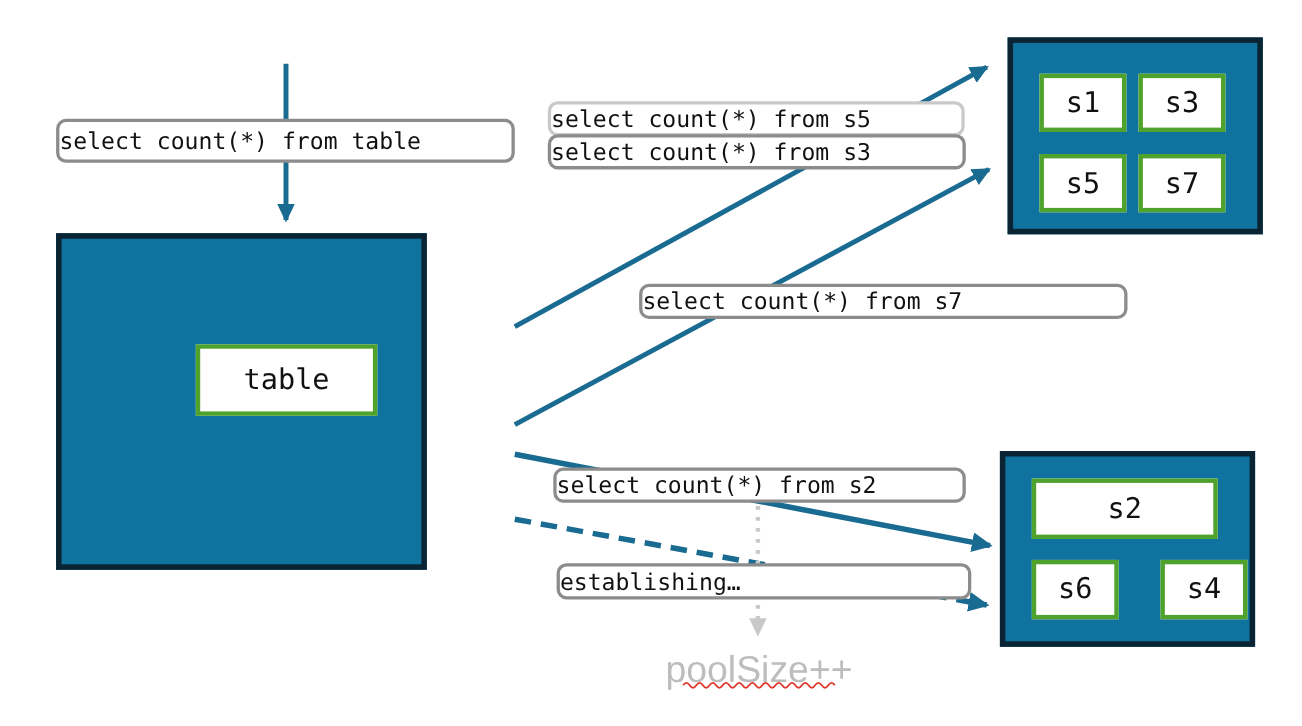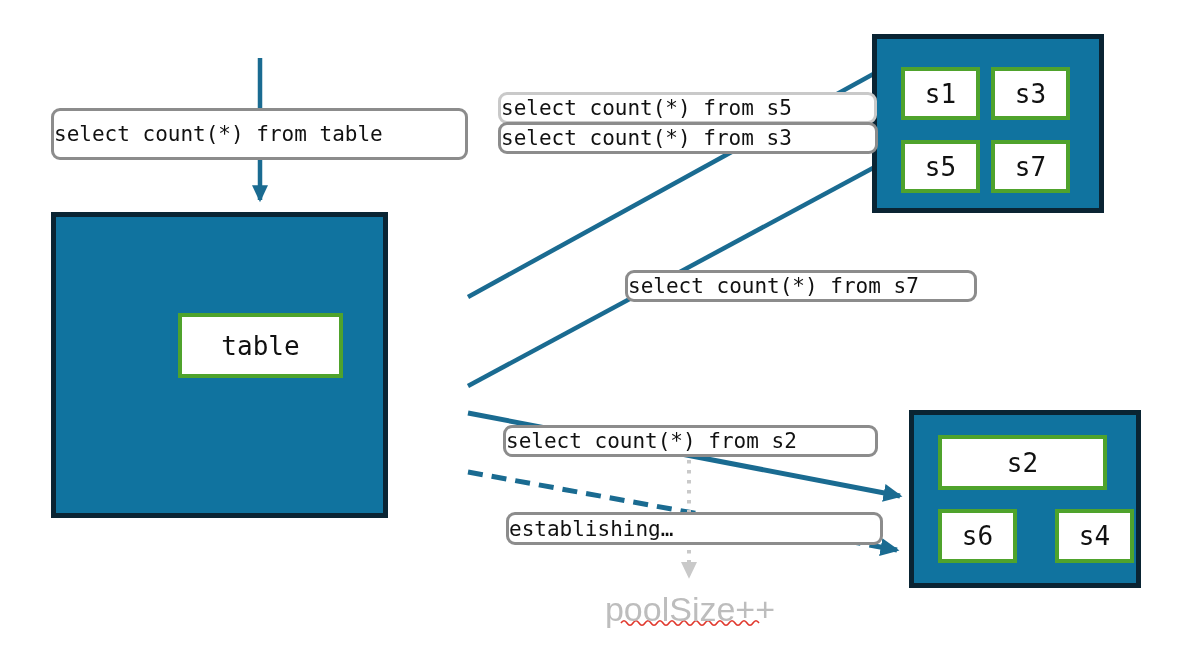--- a/index.html
+++ b/index.html
@@ -55,51 +55,51 @@
 
     <line x1="468" y1="413" x2="900" y2="496" stroke="#1a6b91" stroke-width="5" marker-end="url(#mh)"></line>
 
     <line x1="468" y1="472" x2="897" y2="550" stroke="#1a6b91" stroke-width="5" stroke-dasharray="15 9" marker-end="url(#mh)"></line>
 
     <line x1="689" y1="460" x2="689" y2="576" stroke="#c9c9c9" stroke-width="4" stroke-dasharray="3.5 6.5" marker-end="url(#mg)"></line>
 
     <path d="M621,623 q3,-4.5 6,0 t6,0 t6,0 t6,0 t6,0 t6,0 t6,0 t6,0 t6,0 t6,0 t6,0 t6,0 t6,0 t6,0 t6,0 t6,0 t6,0 t6,0 t6,0 t6,0 t6,0 t6,0 t6,0" fill="none" stroke="#e0382d" stroke-width="1.6"></path>
   </svg>
 
-  <div class="qlabel" style="left:51px;top:108px;width:417px;height:52px;">
+  <div class="qlabel" style="left:51px;top:108px;width:417px;height:40px;">
     <span>select count(*) from table</span>
   </div>
 
   <div class="qlabel light" style="left:498px;top:92px;width:379px;height:32px;">
     <span>select count(*) from s5</span>
   </div>
 
   <div class="qlabel" style="left:498px;top:122px;width:380px;height:32px;">
     <span>select count(*) from s3</span>
   </div>
 
-  <div class="qlabel" style="left:581px;top:270px;width:352px;height:32px;margin-left:44px;">
+  <div class="qlabel" style="left:581px;top:258px;width:444px;height:32px;">
     <span>select count(*) from s7</span>
   </div>
 
   <div class="qlabel" style="left:503px;top:425px;width:375px;height:32px;">
     <span>select count(*) from s2</span>
   </div>
 
   <div class="qlabel" style="left:506px;top:512px;width:377px;height:33px;">
     <span>establishing…</span>
   </div>
 
   <div class="bigbox" style="left:51px;top:212px;width:337px;height:306px;">
     <div class="shard" style="left:122px;top:96px;width:165px;height:65px;">
       <span>table</span>
     </div>
   </div>
 
-  <div class="bigbox" style="left:872px;top:34px;width:232px;height:179px;padding-left:16px;">
+  <div class="bigbox" style="left:916px;top:34px;width:232px;height:179px;padding-left:16px;">
     <div class="shard" style="left:24px;top:28px;width:79px;height:53px;">
       <span>s1</span>
     </div>
     <div class="shard" style="left:114px;top:28px;width:79px;height:53px;">
       <span>s3</span>
     </div>
     <div class="shard" style="left:24px;top:101px;width:79px;height:53px;">
       <span>s5</span>
     </div>
     <div class="shard" style="left:114px;top:101px;width:79px;height:53px;">

